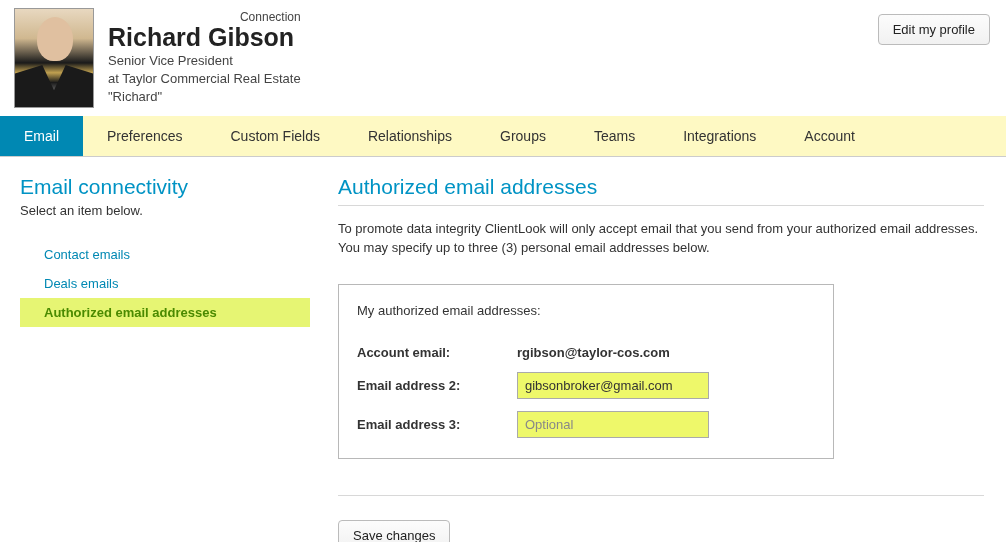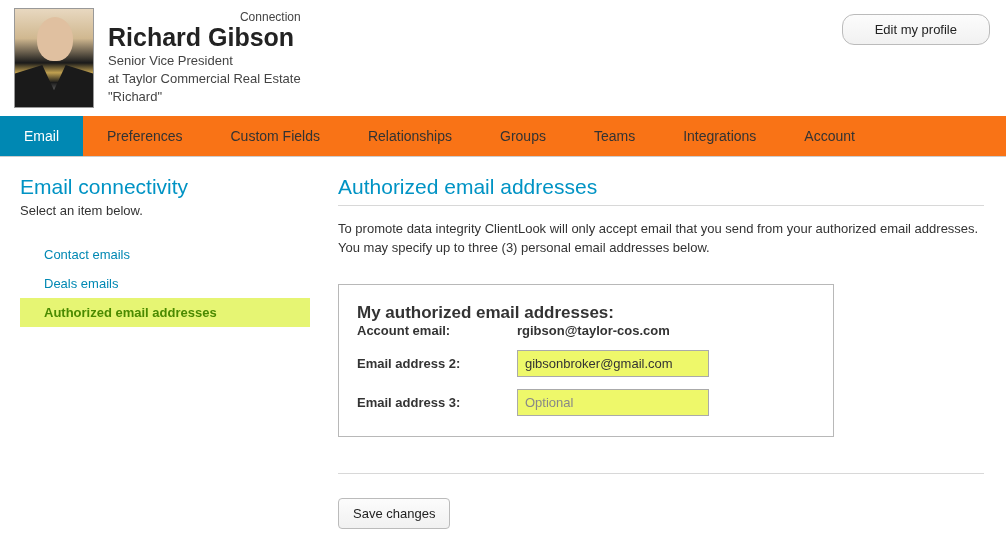--- a/index.html
+++ b/index.html
@@ -57,31 +57,31 @@
   }
   .profile-sub {
     font-size: 13px;
     color: #444;
     line-height: 1.4;
   }
   .edit-btn {
     position: absolute;
     right: 16px;
     top: 14px;
-    padding: 7px 32px;
+    padding: 7px 14px;
     background: linear-gradient(#fcfcfc, #f1f1f1);
     border: 1px solid #bbb;
-    border-radius: 12px;
+    border-radius: 4px;
     font-size: 13px;
     cursor: pointer;
     color: #222;
   }
   .tabs {
     display: flex;
-    background: #f97316;
+    background: #fef9c3;
     border-bottom: 1px solid #ccc;
     align-items: stretch;
     margin-top: 4px;
   }
   .tab {
     padding: 12px 24px;
     font-size: 14px;
     color: #333;
     cursor: pointer;
   }
@@ -148,23 +148,23 @@
     color: #333;
     line-height: 1.45;
     margin-bottom: 26px;
   }
   .panel {
     border: 1px solid #b8b8b8;
     padding: 18px 18px 20px 18px;
     width: 496px;
   }
   .panel-title {
-    font-weight: bold;
-    font-size: 17px;
-    margin-bottom: 0;
+    font-weight: normal;
+    font-size: 13px;
+    margin-bottom: 27px;
   }
   .row {
     display: flex;
     align-items: center;
     margin-bottom: 12px;
   }
   .row-label {
     width: 160px;
     font-weight: bold;
     font-size: 13px;

